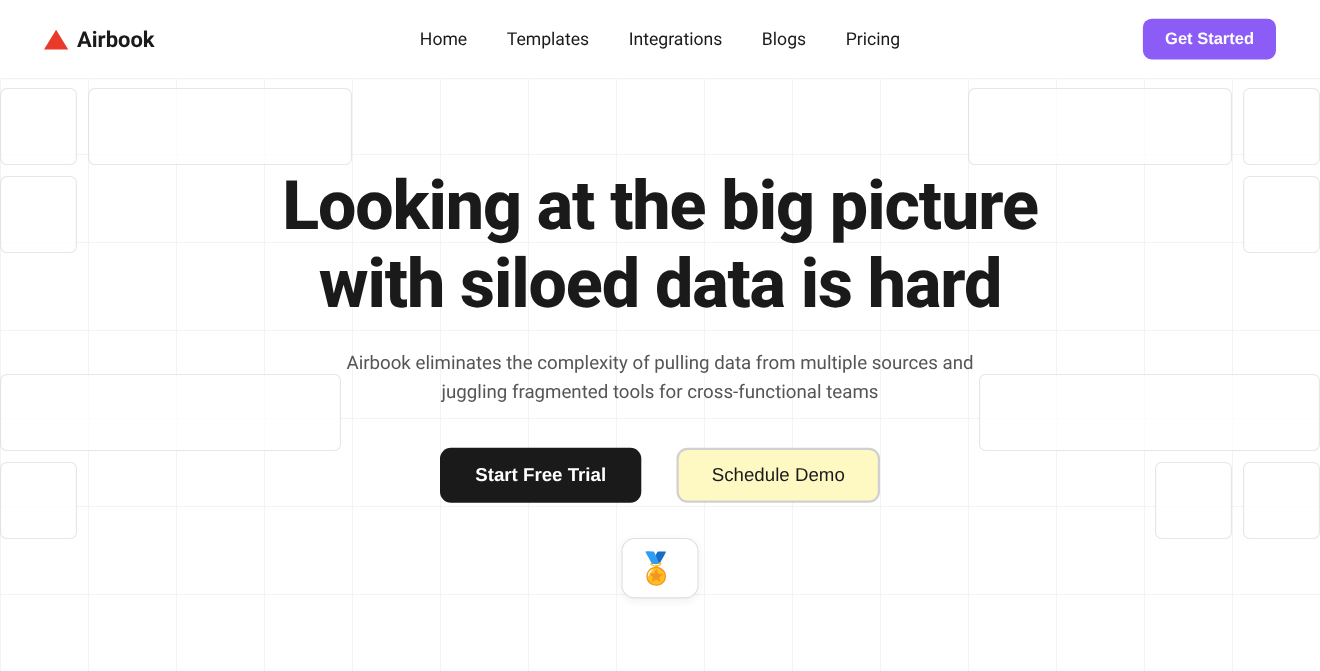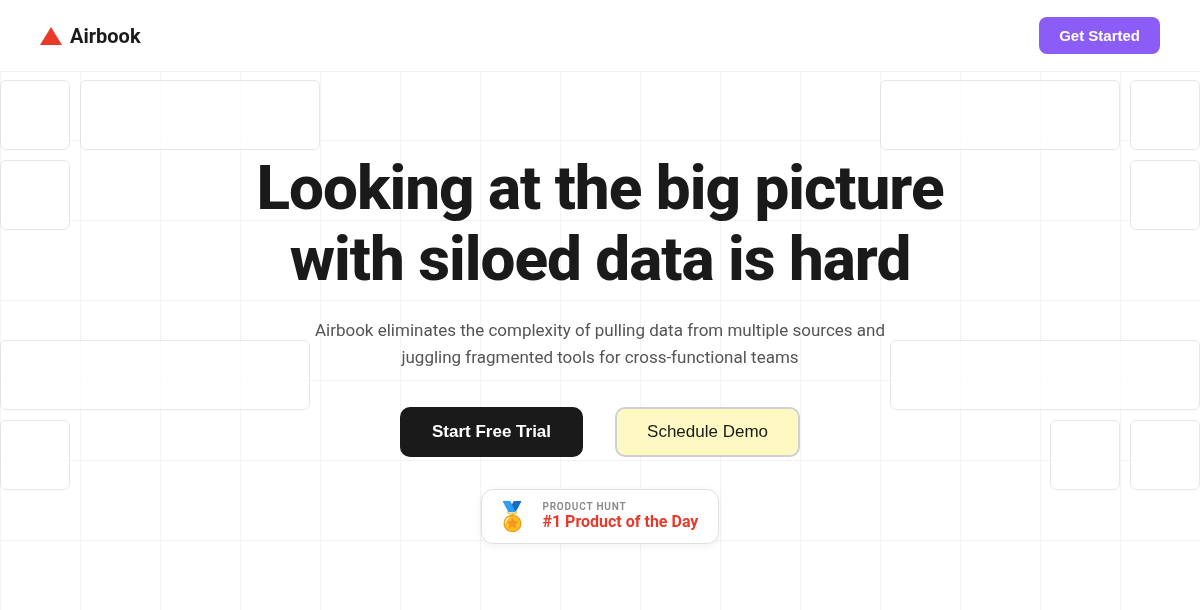--- a/index.html
+++ b/index.html
@@ -221,37 +221,40 @@
   <div class="bg-card" style="right:0;top:360px;width:70px;height:70px;"></div>
   <div class="bg-card" style="right:80px;top:360px;width:70px;height:70px;"></div>
 </div>
 
 <header class="header">
   <div class="logo-area">
     <div class="logo-triangle"></div>
     <span class="logo-text">Airbook</span>
   </div>
 
+  <nav class="nav">
+    <a class="nav-item">Home</a>
+    <a class="nav-item">Templates</a>
+    <a class="nav-item">Integrations</a>
+    <a class="nav-item">Blogs</a>
+    <a class="nav-item">Pricing</a>
+  </nav>
 
   <button class="get-started-btn">Get Started</button>
 </header>
 
 <main class="main">
   <h1 class="hero-title">
     <span>Looking at the big picture</span><br>
     <span>with siloed data is hard</span>
   </h1>
 
   <p class="hero-subtitle">Airbook eliminates the complexity of pulling data from multiple sources and juggling fragmented tools for cross-functional teams</p>
 
   <div class="cta-group">
     <button class="btn-primary">Start Free Trial</button>
     <button class="btn-secondary">Schedule Demo</button>
   </div>
 
   <div class="ph-badge">
     <span class="ph-medal">🏅</span>
-    <div class="ph-text">
-      <span class="ph-label">PRODUCT HUNT</span>
-      <span class="ph-rank">#1 Product of the Day</span>
-    </div>
   </div>
 </main>
 
 </body></html>

